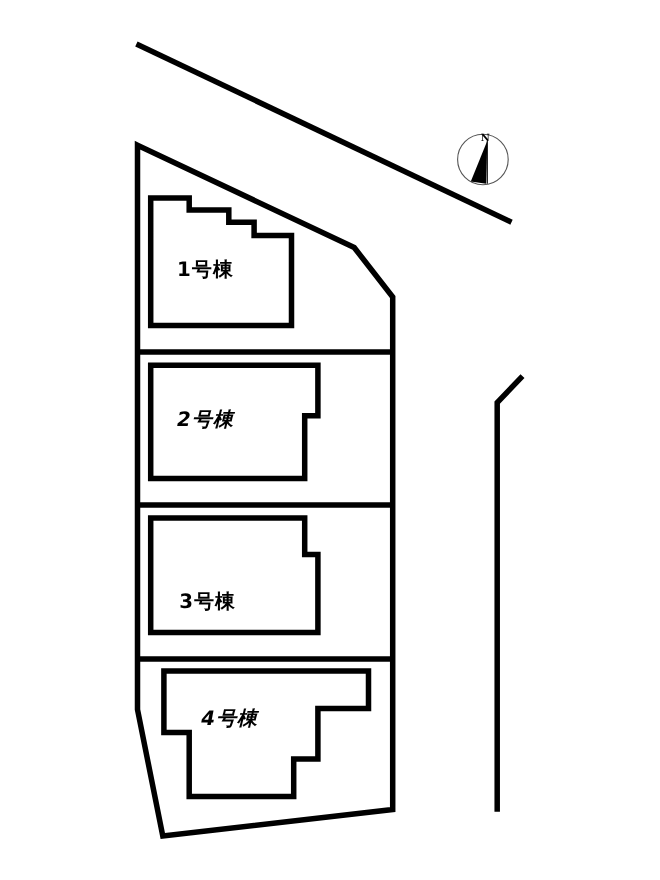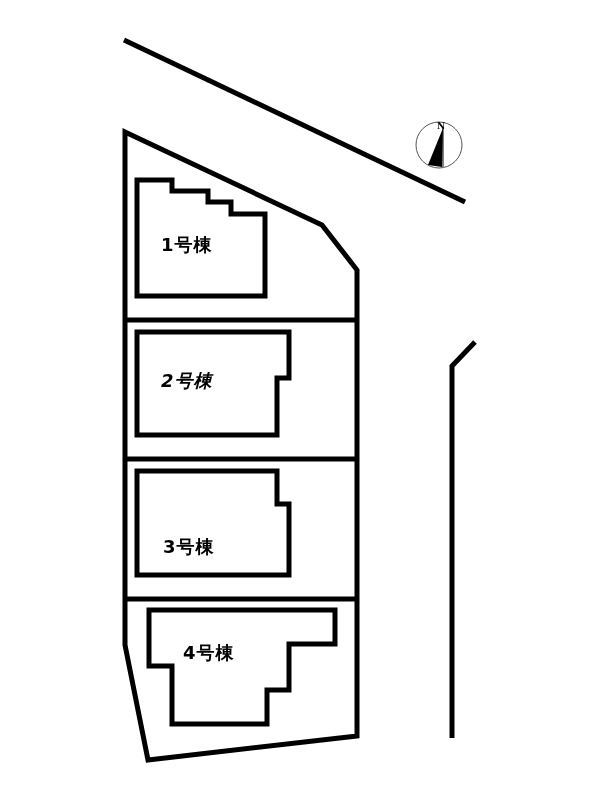--- a/index.html
+++ b/index.html
@@ -37,13 +37,13 @@
     <polygon points="443,128 428,165 442,167" fill="#000"></polygon>
     <line x1="443" y1="128" x2="443" y2="167" stroke="#000" stroke-width="1"></line>
   </g>
 </svg>
 
 <span class="label compass-n" style="left:437px; top:121px;">N</span>
 
 <span class="label" style="left:161px; top:233px;">1号棟</span>
 <span class="label" style="left:161px; top:369px;font-style:italic;">2号棟</span>
 <span class="label" style="left:163px; top:507px;margin-top:28px;">3号棟</span>
-<span class="label" style="left:183px; top:641px;">4号棟</span>
+<span class="label" style="left:183px; top:641px;font-style:italic;">4号棟</span>
 
 </body></html>

